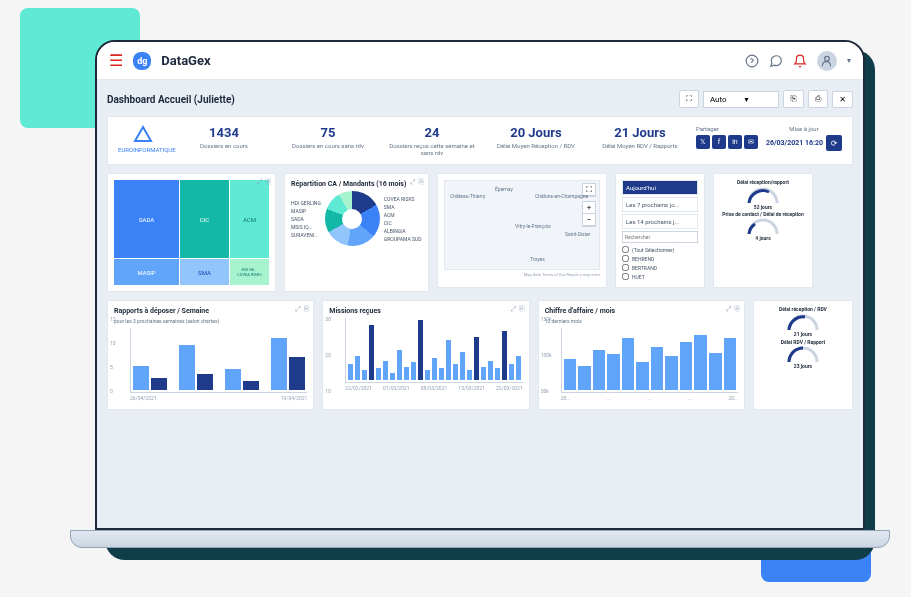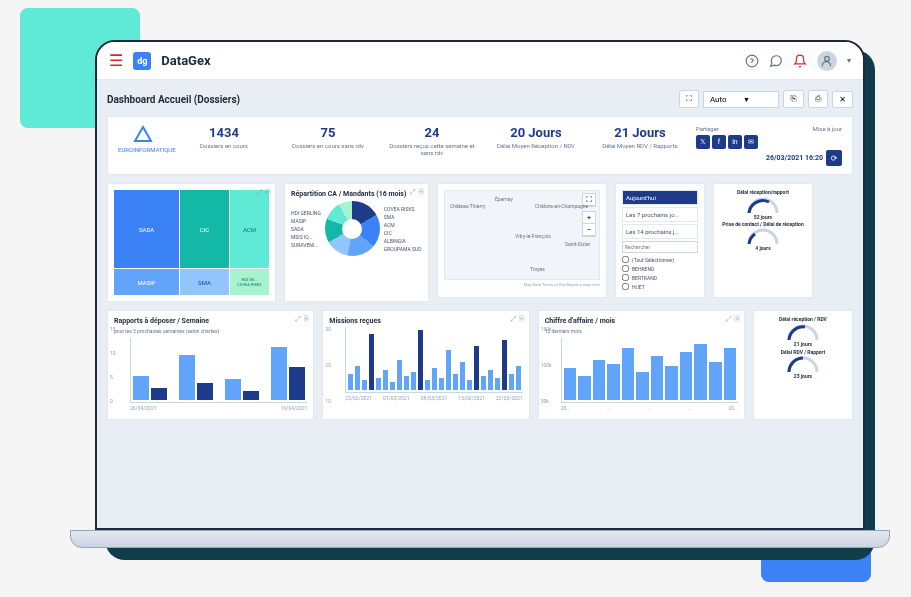--- a/index.html
+++ b/index.html
@@ -5,42 +5,42 @@
 *{box-sizing:border-box;margin:0;padding:0;font-family:-apple-system,BlinkMacSystemFont,"Segoe UI",Roboto,sans-serif}
 body{background:#f5f5f5;width:911px;height:597px;position:relative;overflow:hidden}
 .bg-teal{position:absolute;width:120px;height:120px;background:#5eead4;border-radius:8px;top:8px;left:20px;z-index:0}
 .bg-blue{position:absolute;width:110px;height:110px;background:#3b82f6;border-radius:8px;bottom:15px;right:40px;z-index:0}
 .laptop{position:absolute;top:40px;left:95px;width:770px;height:520px;z-index:1}
 .laptop-shadow{position:absolute;top:10px;left:10px;width:770px;height:510px;background:#0f3d4a;border-radius:20px;z-index:-1}
 .screen{width:770px;height:490px;background:#fff;border-radius:20px 20px 0 0;border:2px solid #1e293b;overflow:hidden;display:flex;flex-direction:column}
 .base{width:820px;height:18px;background:linear-gradient(#e2e8f0,#cbd5e1);border-radius:0 0 12px 12px;margin-left:-25px;border:1px solid #94a3b8}
 .topbar{height:38px;background:#fff;border-bottom:1px solid #e2e8f0;display:flex;align-items:center;padding:0 12px;gap:10px}
 .hamburger{color:#dc2626;font-size:16px;cursor:pointer}
-.logo{width:18px;height:18px;background:#3b82f6;border-radius:3px;color:#fff;font-size:9px;display:flex;align-items:center;justify-content:center;font-weight:bold}
+.logo{width:18px;height:18px;background:#3b82f6;border-radius:8px;color:#fff;font-size:9px;display:flex;align-items:center;justify-content:center;font-weight:bold}
 .brand{font-weight:bold;font-size:13px;color:#1e293b}
 .topbar-right{margin-left:auto;display:flex;gap:10px;align-items:center}
 .topbar-right svg{width:14px;height:14px;stroke:#64748b;fill:none;stroke-width:2;cursor:pointer}
 .bell{stroke:#dc2626!important}
 .avatar{width:20px;height:20px;background:#cbd5e1;border-radius:50%;display:flex;align-items:center;justify-content:center}
 .content{flex:1;background:#e8eef3;padding:10px;overflow:hidden;font-size:8px}
 .dash-header{display:flex;align-items:center;gap:6px;margin-bottom:8px}
 .dash-title{font-weight:bold;font-size:10px;color:#1e293b}
 .dash-controls{margin-left:auto;display:flex;gap:4px;align-items:center}
 .btn-sm{border:1px solid #cbd5e1;background:#fff;padding:3px 6px;font-size:8px;border-radius:2px;cursor:pointer;display:flex;align-items:center;justify-content:center}
 .select{border:1px solid #cbd5e1;background:#fff;padding:3px 30px 3px 6px;font-size:8px;position:relative}
 .kpi-row{display:flex;gap:8px;background:#fff;border:1px solid #e2e8f0;padding:8px 10px;margin-bottom:8px;align-items:flex-start}
 .company-logo{width:50px;text-align:center;color:#3b82f6;font-size:6px}
 .kpi{flex:1;text-align:center}
 .kpi-val{font-size:13px;font-weight:bold;color:#1e3a8a}
 .kpi-lbl{font-size:6px;color:#64748b;line-height:1.2;margin-top:2px}
 .share-box{display:flex;flex-direction:column;gap:3px}
 .share-lbl{font-size:6px;color:#64748b}
 .share-icons{display:flex;gap:2px}
 .share-icons span{width:14px;height:14px;background:#1e3a8a;border-radius:2px;color:#fff;font-size:7px;display:flex;align-items:center;justify-content:center;cursor:pointer}
-.update-box{display:flex;flex-direction:column;gap:18px;align-items:flex-end}
+.update-box{display:flex;flex-direction:column;gap:3px;align-items:center}
 .update-row{display:flex;gap:3px;align-items:center}
 .update-date{font-size:7px;font-weight:bold;color:#1e3a8a}
 .refresh-btn{width:16px;height:16px;background:#1e3a8a;border-radius:2px;color:#fff;display:flex;align-items:center;justify-content:center;cursor:pointer;font-size:8px}
 .grid-row{display:flex;gap:8px;margin-bottom:8px}
 .card{background:#fff;border:1px solid #e2e8f0;padding:6px;position:relative}
 .card-icons{position:absolute;top:4px;right:4px;display:flex;gap:3px;font-size:7px;color:#94a3b8}
 .card-title{font-size:7px;font-weight:bold;color:#1e293b;margin-bottom:3px}
 .card-sub{font-size:5px;color:#64748b;margin-bottom:4px}
 .treemap{width:155px;height:105px;display:grid;grid-template-columns:2fr 1.5fr 1.2fr;grid-template-rows:3fr 1fr;gap:1px}
 .tm-cell{display:flex;align-items:center;justify-content:center;font-size:6px;color:#fff}
@@ -114,21 +114,21 @@
               <path d="M4 21v-1a7 7 0 0114 0v1"></path>
             </svg>
           </span>
     <span style="font-size:8px;color:#64748b">▾</span>
   </div>
 </div>
 
 <div class="content">
 
 <div class="dash-header">
-  <span class="dash-title">Dashboard Accueil (Dossiers)</span>
+  <span class="dash-title">Dashboard Accueil (Juliette)</span>
   <div class="dash-controls">
     <span class="btn-sm">⛶</span>
     <span class="select"><span>Auto</span> &nbsp;&nbsp;&nbsp;&nbsp;&nbsp;&nbsp;&nbsp;&nbsp;▾</span>
     <span class="btn-sm">⎘</span>
     <span class="btn-sm">⎙</span>
     <span class="btn-sm">✕</span>
   </div>
 </div>
 
 <div class="kpi-row">

